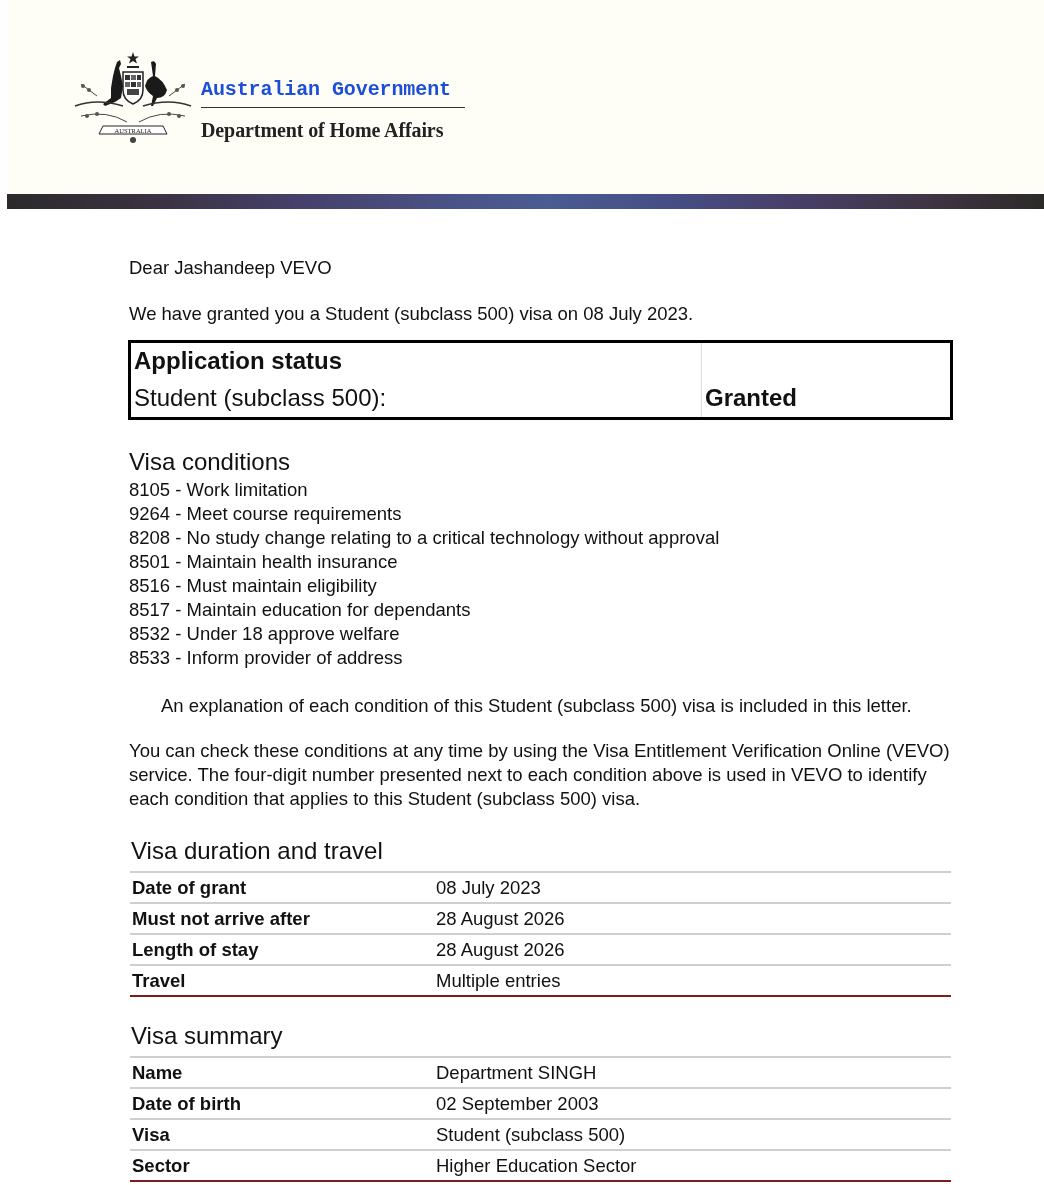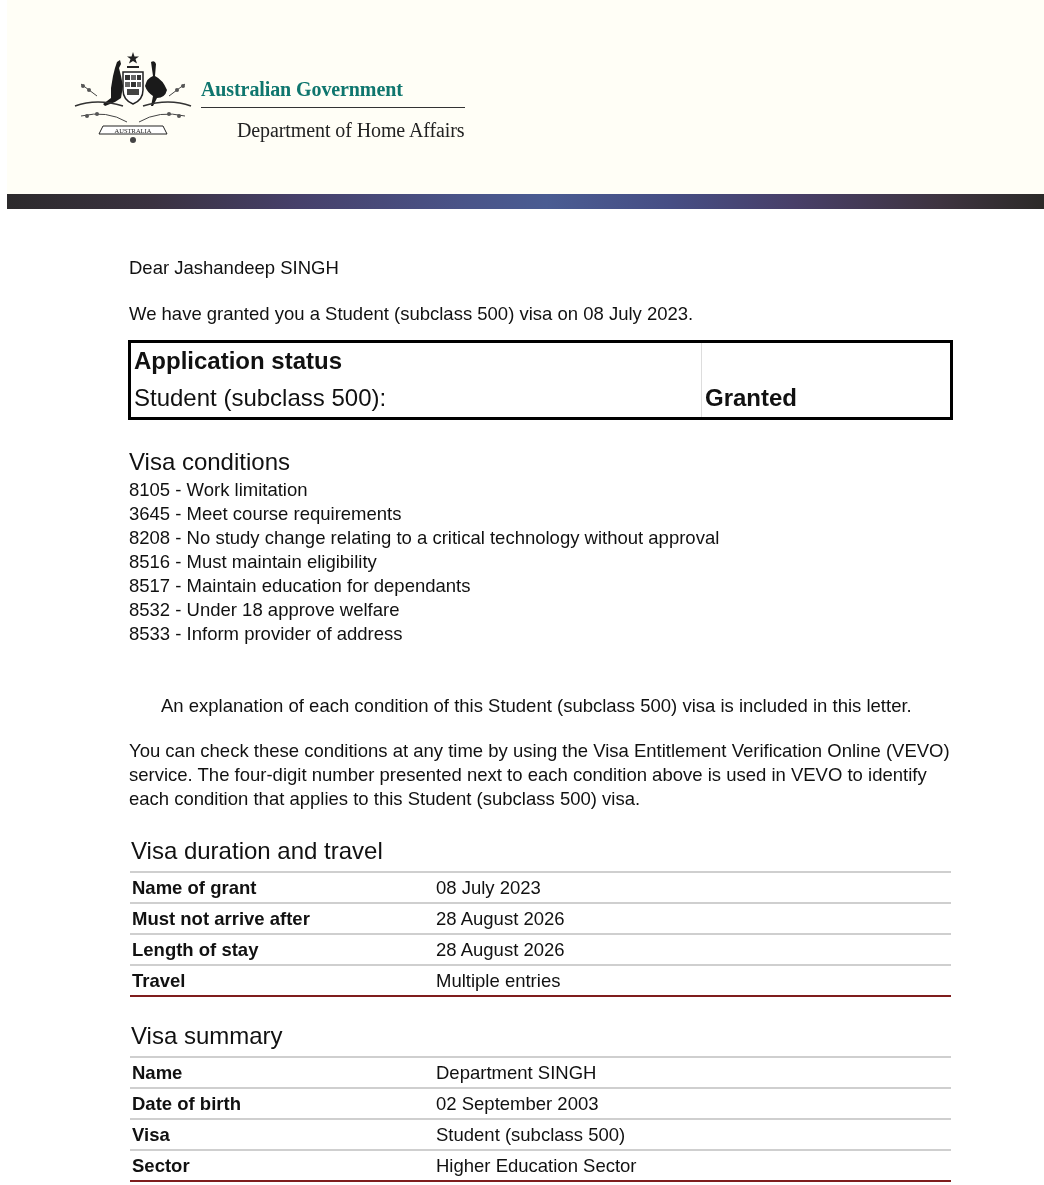--- a/index.html
+++ b/index.html
@@ -1,25 +1,25 @@
 <!DOCTYPE html>
 <html><head>
 <meta charset="utf-8">
 <style>
   html, body { margin: 0; padding: 0; background: #ffffff; }
   body { width: 1044px; height: 1185px; position: relative; overflow: hidden;
          font-family: "Liberation Sans", "DejaVu Sans", sans-serif; color: #111; }
 
   .header { position: absolute; left: 7px; top: 0; width: 1037px; height: 194px; background: #fffef6; }
   .crest { position: absolute; left: 60px; top: 50px; width: 132px; height: 96px; }
-  .gov-name { position: absolute; left: 194px; top: 78px; font-family: Liberation Serif, serif;
-              font-weight: bold; font-size: 20px; color: #0f766e; letter-spacing: -0.1px; }
+  .gov-name { position: absolute; left: 194px; top: 78px; font-family: Liberation Mono, monospace;
+              font-weight: bold; font-size: 20px; color: #1d4ed8; letter-spacing: -0.1px; }
   .gov-rule { position: absolute; left: 194px; top: 107px; width: 264px; height: 1px; background: #333; }
   .dept-name { position: absolute; left: 194px; top: 119px; font-family: "Liberation Serif", "DejaVu Serif", serif;
-               font-weight: normal; font-size: 20px; color: #222; letter-spacing: -0.1px; margin-left: 36px; }
+               font-weight: bold; font-size: 20px; color: #222; letter-spacing: -0.1px; }
   .bar { position: absolute; left: 7px; top: 194px; width: 1037px; height: 15px;
          background: linear-gradient(90deg, #2c2a2c 0%, #3a3240 14%, #46406a 28%, #4a5488 44%, #4a5c92 52%, #464e84 64%, #483f68 76%, #3e3440 90%, #2c2a28 100%); }
 
   .body-text { position: absolute; left: 129px; font-size: 18.5px; line-height: 24px; white-space: nowrap; }
   .greeting { top: 256px; }
   .granted-line { top: 302px; text-align: center; }
 
   .status-box { position: absolute; left: 128px; top: 340px; width: 819px; height: 74px;
                 border: 3px solid #000; }
   .status-box .divider { position: absolute; left: 570px; top: 0; width: 1px; height: 74px; background: #ddd; }
@@ -81,49 +81,50 @@
     <path d="M36,76 L96,76 L100,84 L32,84 Z" fill="#fff" stroke="#222" stroke-width="1"></path>
     <text x="66" y="83" font-size="6.5" text-anchor="middle" font-family="'Liberation Serif', serif" fill="#222">AUSTRALIA</text>
     <circle cx="66" cy="90" r="3" fill="#444"></circle>
   </svg>
   <div class="gov-name">Australian Government</div>
   <div class="gov-rule"></div>
   <div class="dept-name">Department of Home Affairs</div>
 </div>
 <div class="bar"></div>
 
-<div class="body-text greeting">Dear Jashandeep SINGH</div>
+<div class="body-text greeting">Dear Jashandeep VEVO</div>
 <div class="body-text granted-line">We have granted you a Student (subclass 500) visa on 08 July 2023.</div>
 
 <div class="status-box">
   <div class="divider"></div>
   <div class="status-title">Application status</div>
   <div class="status-label">Student (subclass 500):</div>
   <div class="status-value">Granted</div>
 </div>
 
 <div class="section-title cond-title">Visa conditions</div>
 <ul class="conditions">
   <li>8105 - Work limitation</li>
-  <li>3645 - Meet course requirements</li>
+  <li>9264 - Meet course requirements</li>
   <li>8208 - No study change relating to a critical technology without approval</li>
+  <li>8501 - Maintain health insurance</li>
   <li>8516 - Must maintain eligibility</li>
   <li>8517 - Maintain education for dependants</li>
   <li>8532 - Under 18 approve welfare</li>
   <li>8533 - Inform provider of address</li>
 </ul>
 
 <div class="body-text explain">An explanation of each condition of this Student (subclass 500) visa is included in this letter.</div>
 <div class="body-text vevo">You can check these conditions at any time by using the Visa Entitlement Verification Online (VEVO) service. The four-digit number presented next to each condition above is used in VEVO to identify each condition that applies to this Student (subclass 500) visa.</div>
 
 <div class="section-title dur-title">Visa duration and travel</div>
 <table class="kv-table dur-table">
   <tbody>
       <tr>
-    <td class="k">Name of grant</td>
+    <td class="k">Date of grant</td>
     <td>08 July 2023</td>
   </tr>
   <tr>
     <td class="k">Must not arrive after</td>
     <td>28 August 2026</td>
   </tr>
   <tr>
     <td class="k">Length of stay</td>
     <td>28 August 2026</td>
   </tr>

